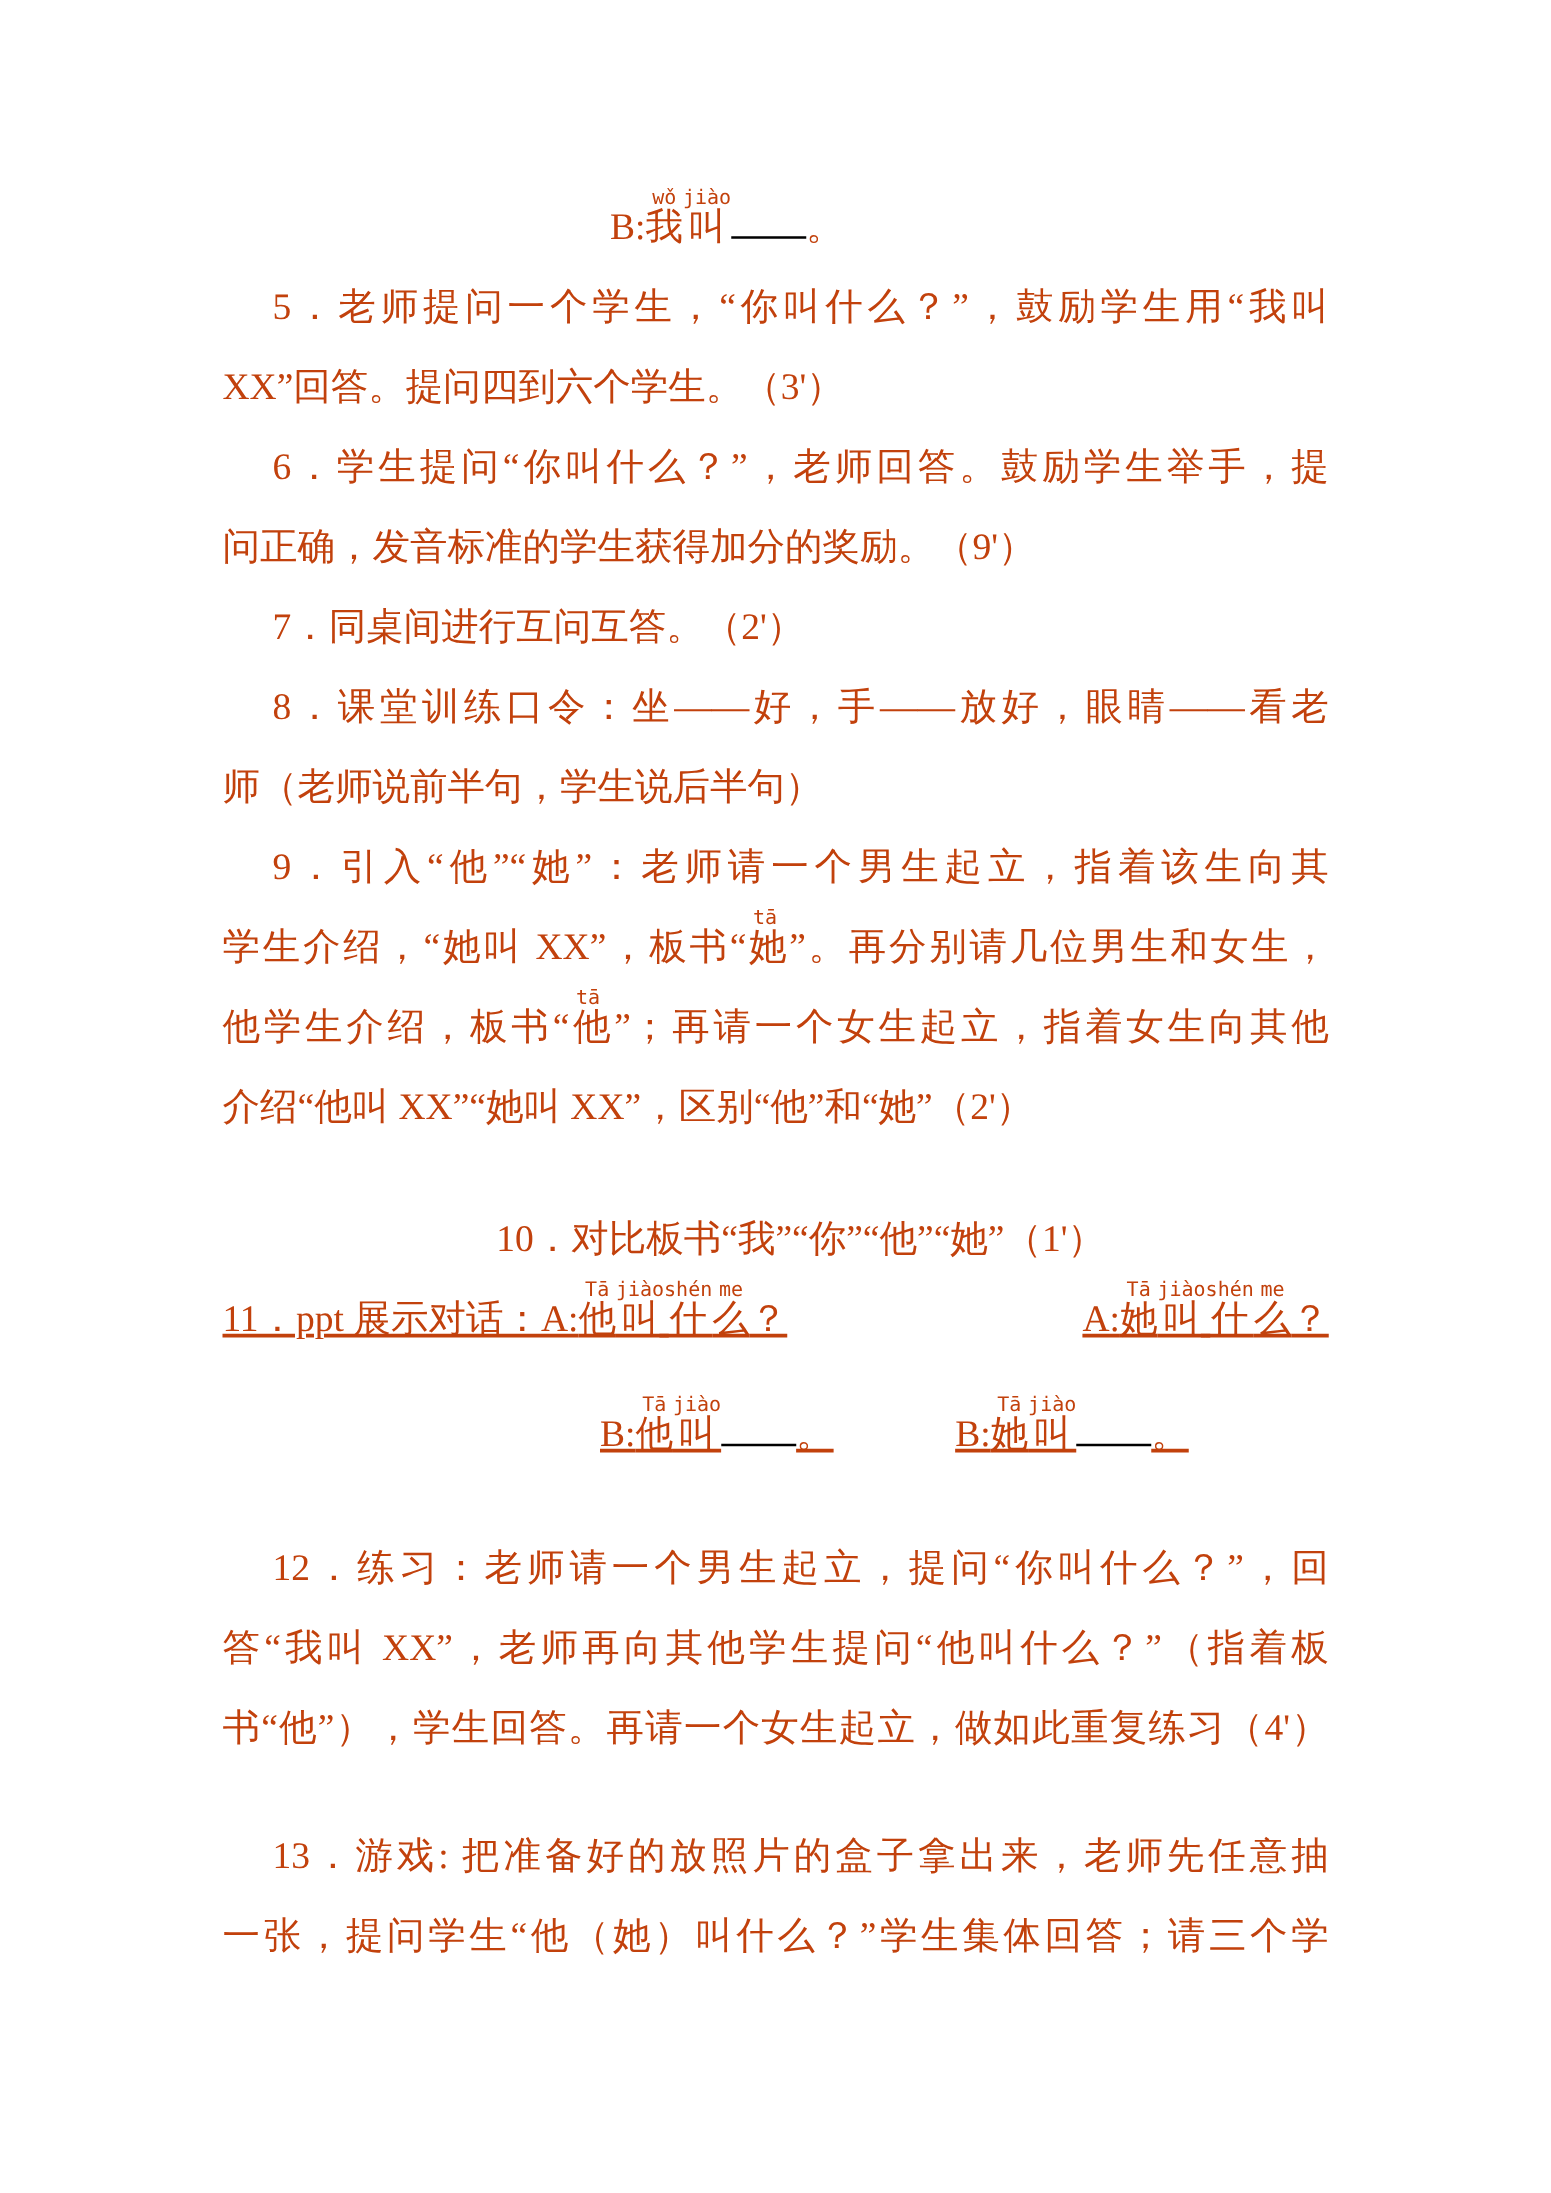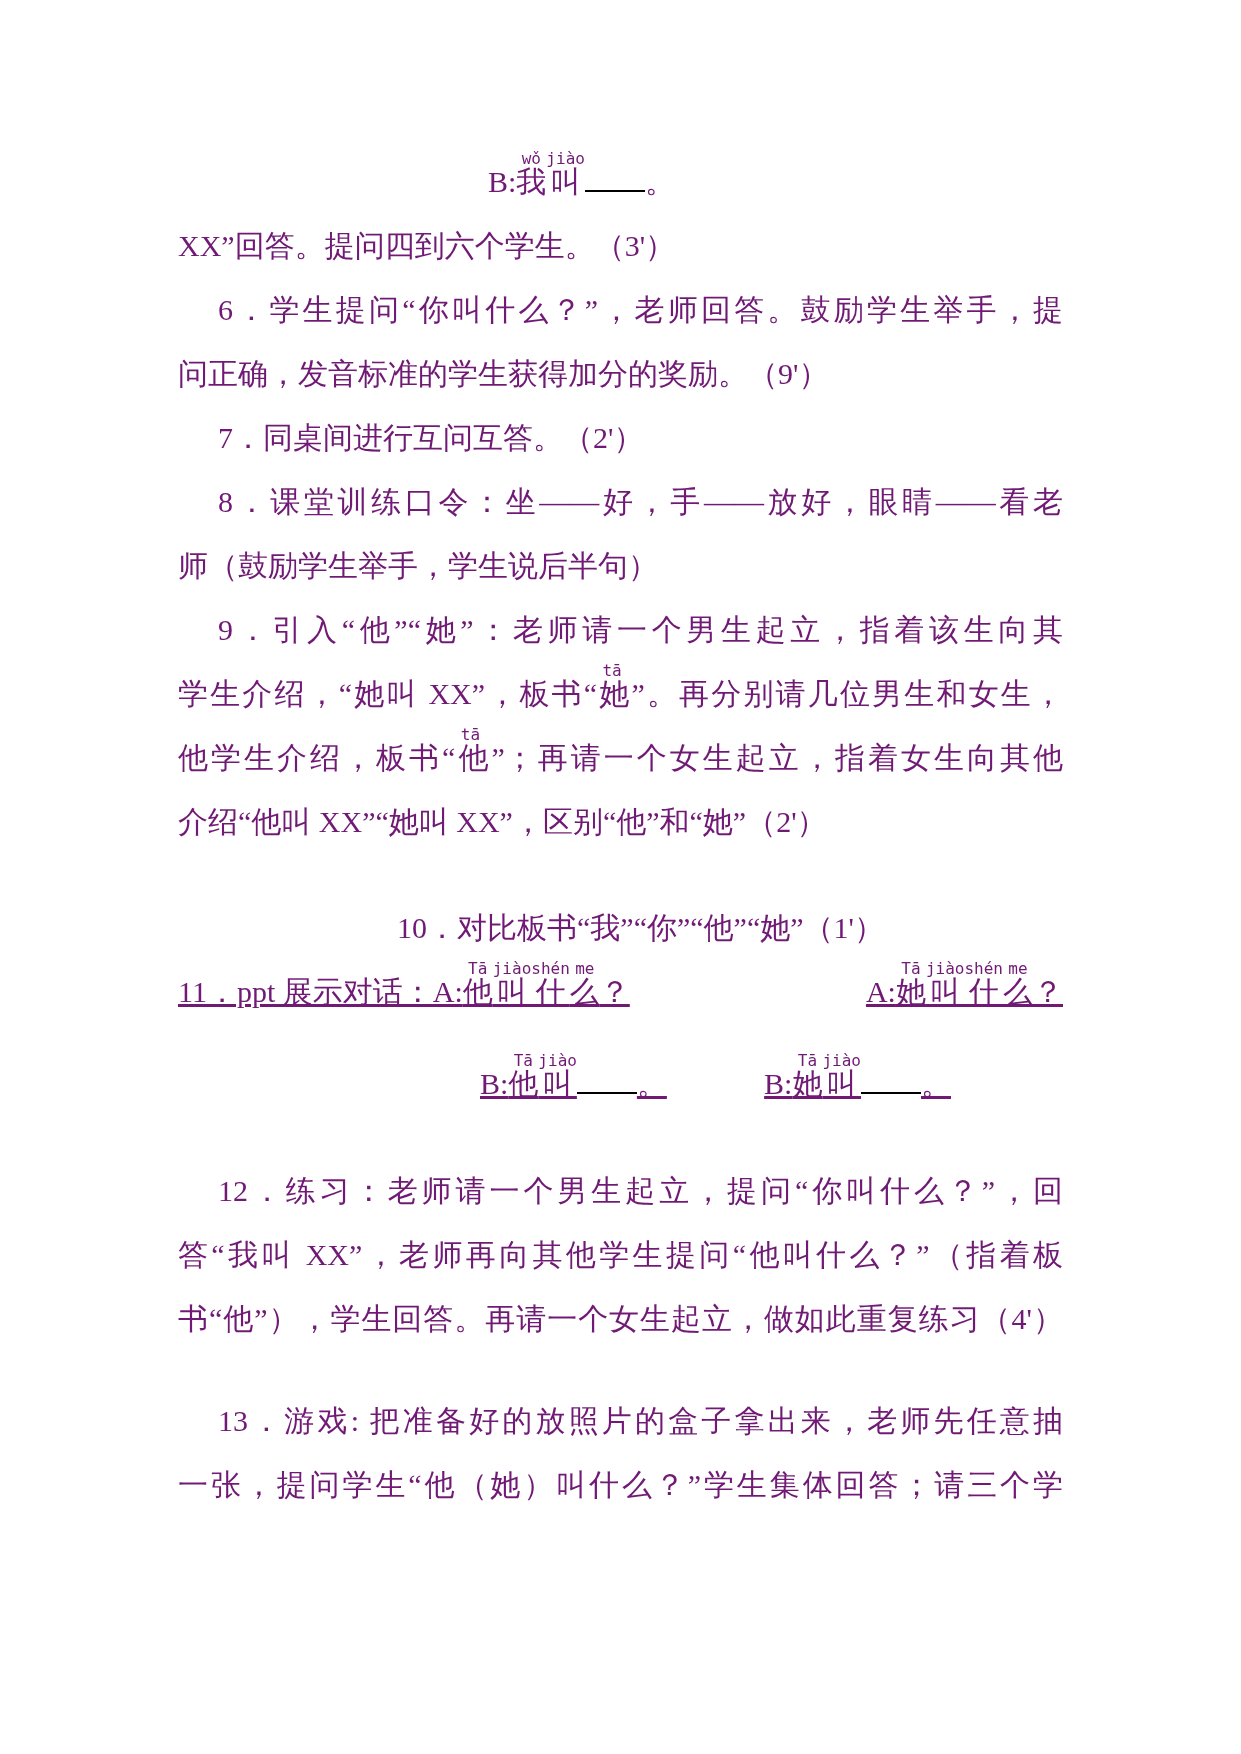--- a/index.html
+++ b/index.html
@@ -41,28 +41,29 @@
     display: inline-block;
     width: 60px;
     height: 0;
     border-bottom: 2px solid #000000;
   }
   .hspace { display: inline-block; height: 1px; }
 </style>
 </head>
 <body>
 
-<div class="page" style="background: rgb(255, 255, 255); color: #701a75;">
+<div class="page" style="background: rgb(255, 255, 255); color: #c2410c;">
     <div class="line ruby-line"><span class="hspace" style="width: 310px;"></span><span>B:</span><ruby><span>我</span><rt>wǒ</rt></ruby><ruby><span>叫</span><rt>jiào</rt></ruby><span class="blank" style="width: 60px;"></span><span>。</span></div>
+    <div class="line indent full"><span>5．老师提问一个学生，“你叫什么？”，鼓励学生用“我叫</span></div>
     <div class="line"><span>XX”回答。提问四到六个学生。（3'）</span></div>
     <div class="line indent full"><span>6．学生提问“你叫什么？”，老师回答。鼓励学生举手，提</span></div>
     <div class="line"><span>问正确，发音标准的学生获得加分的奖励。（9'）</span></div>
     <div class="line indent"><span>7．同桌间进行互问互答。（2'）</span></div>
     <div class="line indent full"><span>8．课堂训练口令：坐——好，手——放好，眼睛——看老</span></div>
-    <div class="line"><span>师（鼓励学生举手，学生说后半句）</span></div>
+    <div class="line"><span>师（老师说前半句，学生说后半句）</span></div>
     <div class="line indent full"><span>9．引入“他”“她”：老师请一个男生起立，指着该生向其</span></div>
     <div class="line full ruby-line"><span>学生介绍，“她叫 XX”，板书“</span><ruby><span>她</span><rt>tā</rt></ruby><span>”。再分别请几位男生和女生，</span></div>
     <div class="line full ruby-line"><span>他学生介绍，板书“</span><ruby><span>他</span><rt>tā</rt></ruby><span>”；再请一个女生起立，指着女生向其他</span></div>
     <div class="line"><span>介绍“他叫 XX”“她叫 XX”，区别“他”和“她”（2'）</span></div>
     <div class="line indent mt-42"><span>10．对比板书“我”“你”“他”“她”（1'）</span></div>
     <div class="line ruby-line flex">
       <span class="group"><span>11．ppt 展示对话：A:</span><ruby><span>他</span><rt>Tā</rt></ruby><ruby><span>叫</span><rt>jiào</rt></ruby><span> </span><ruby><span>什</span><rt>shén</rt></ruby><ruby><span>么</span><rt>me</rt></ruby><span>？</span></span>
       <span class="group"><span>A:</span><ruby><span>她</span><rt>Tā</rt></ruby><ruby><span>叫</span><rt>jiào</rt></ruby><span> </span><ruby><span>什</span><rt>shén</rt></ruby><ruby><span>么</span><rt>me</rt></ruby><span>？</span></span>
     </div>
     <div class="line ruby-line flex pad-row mt-28">

